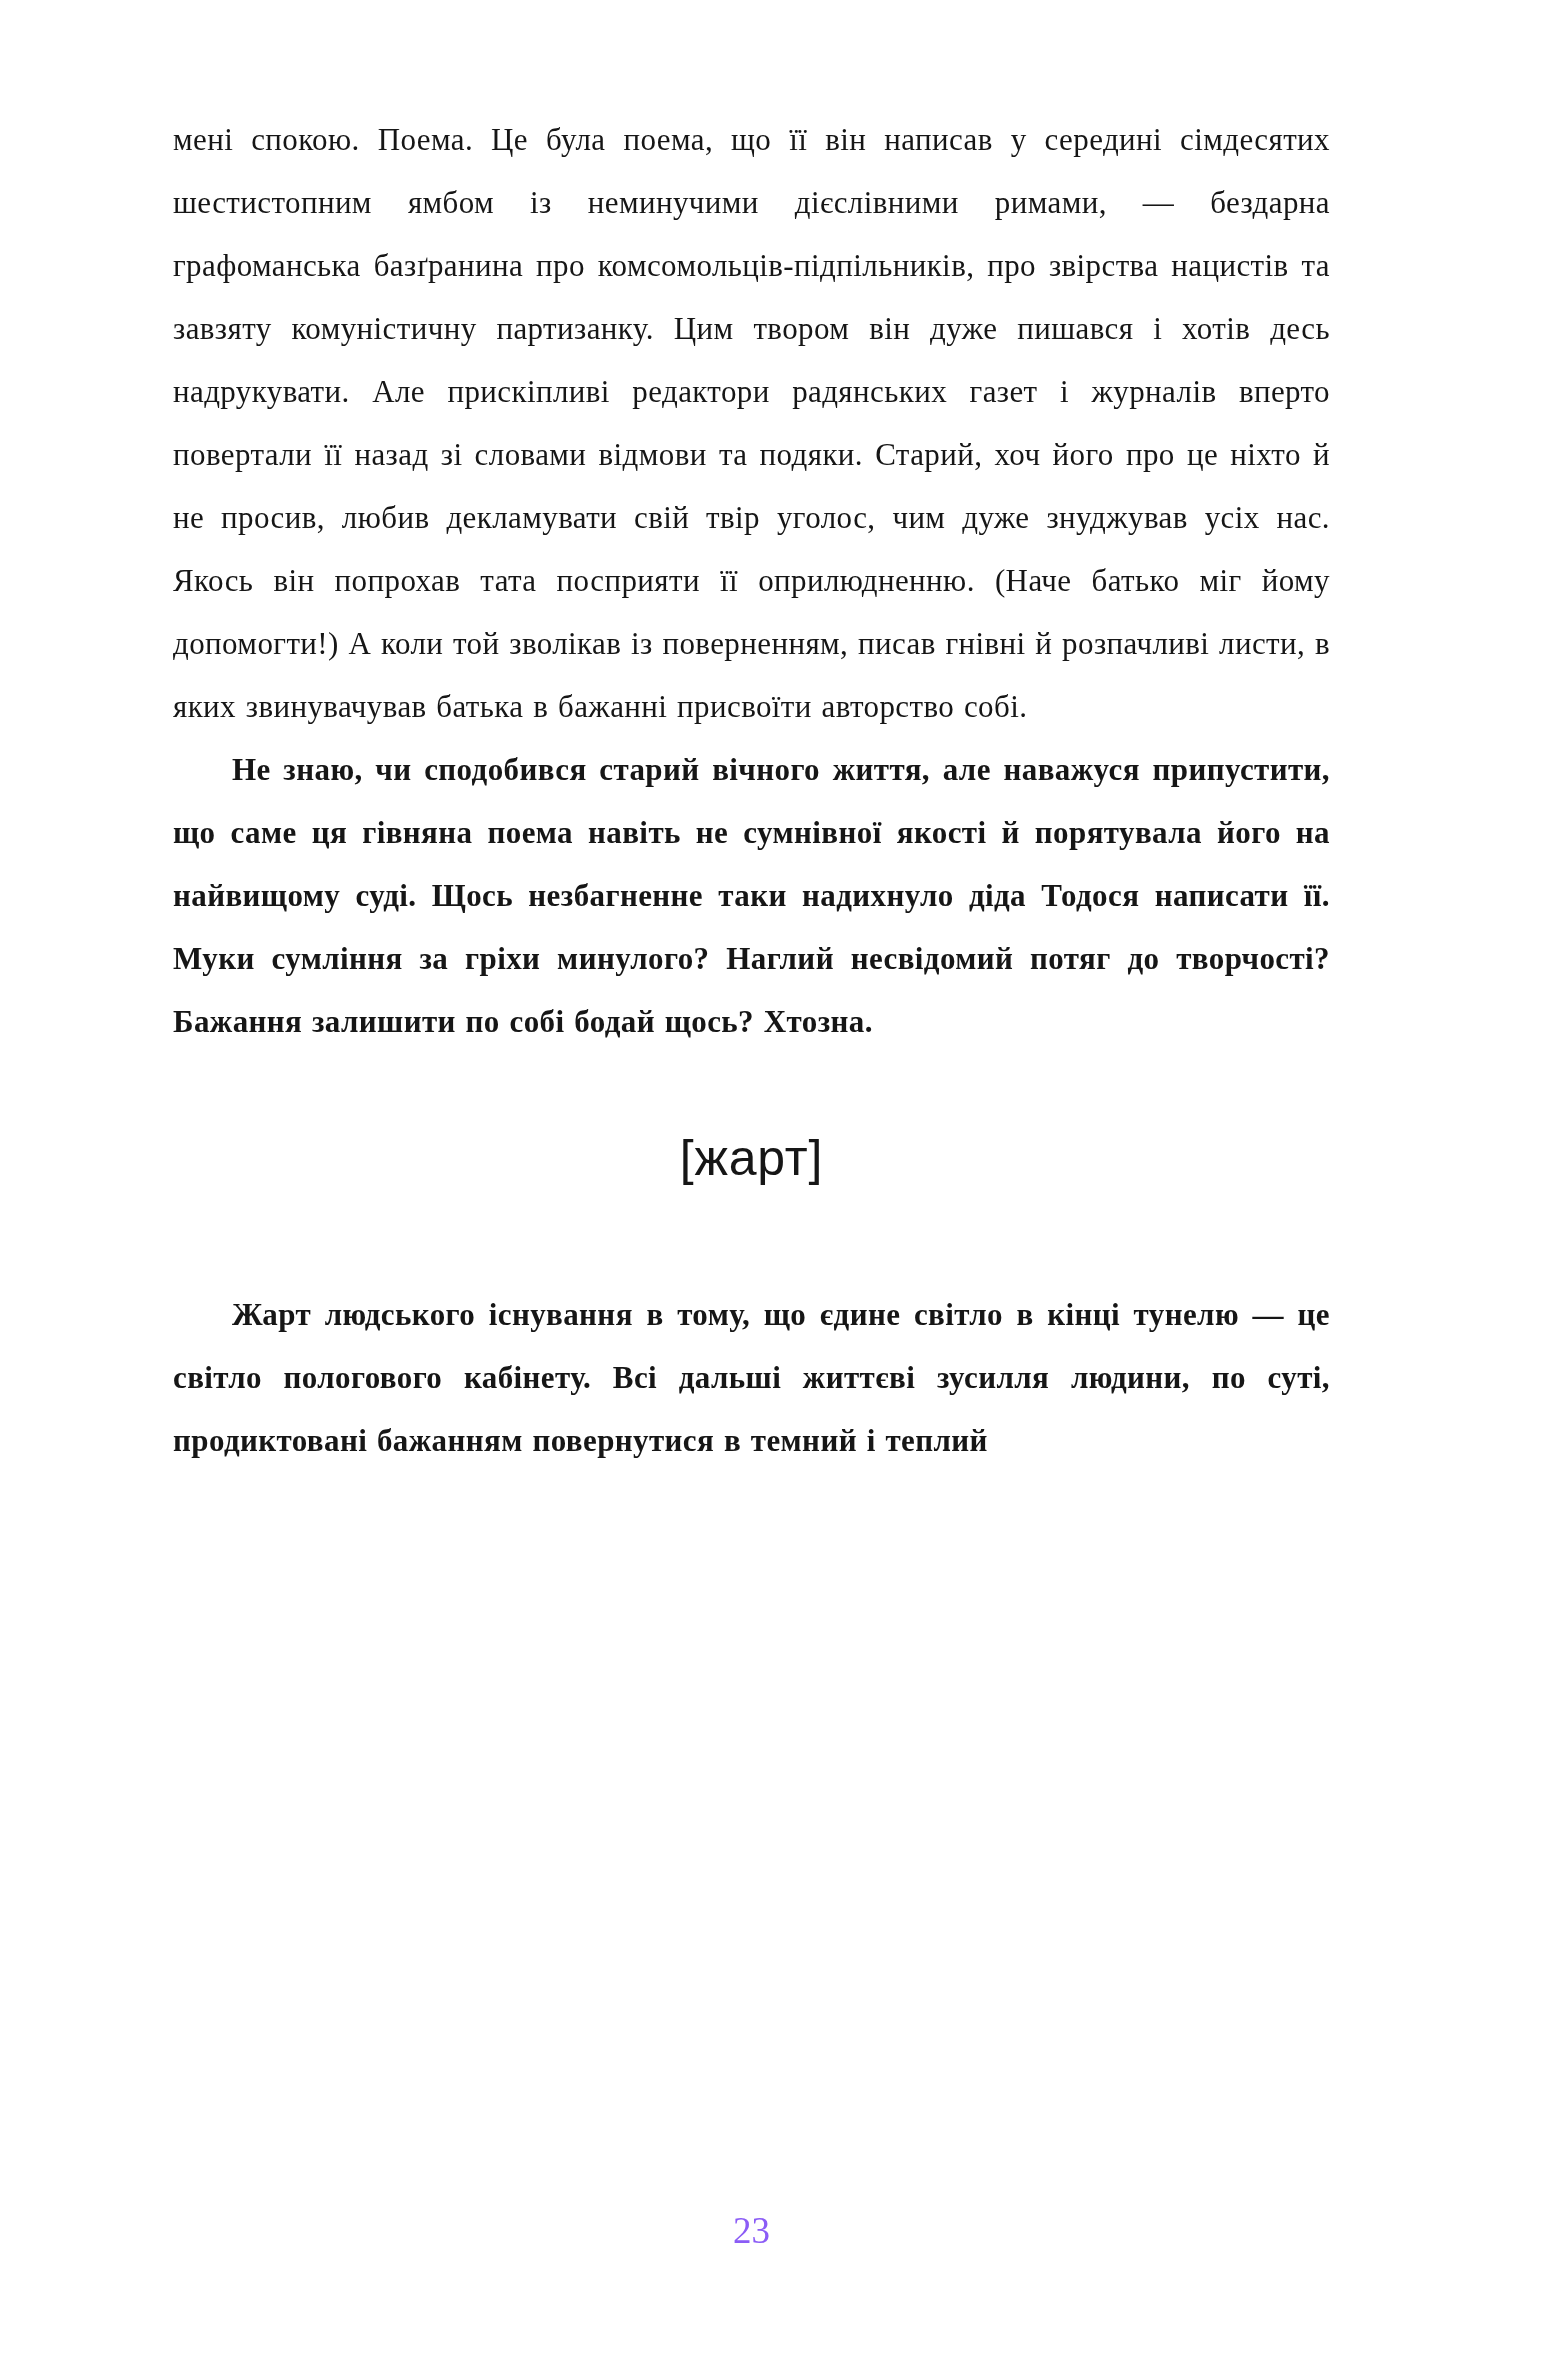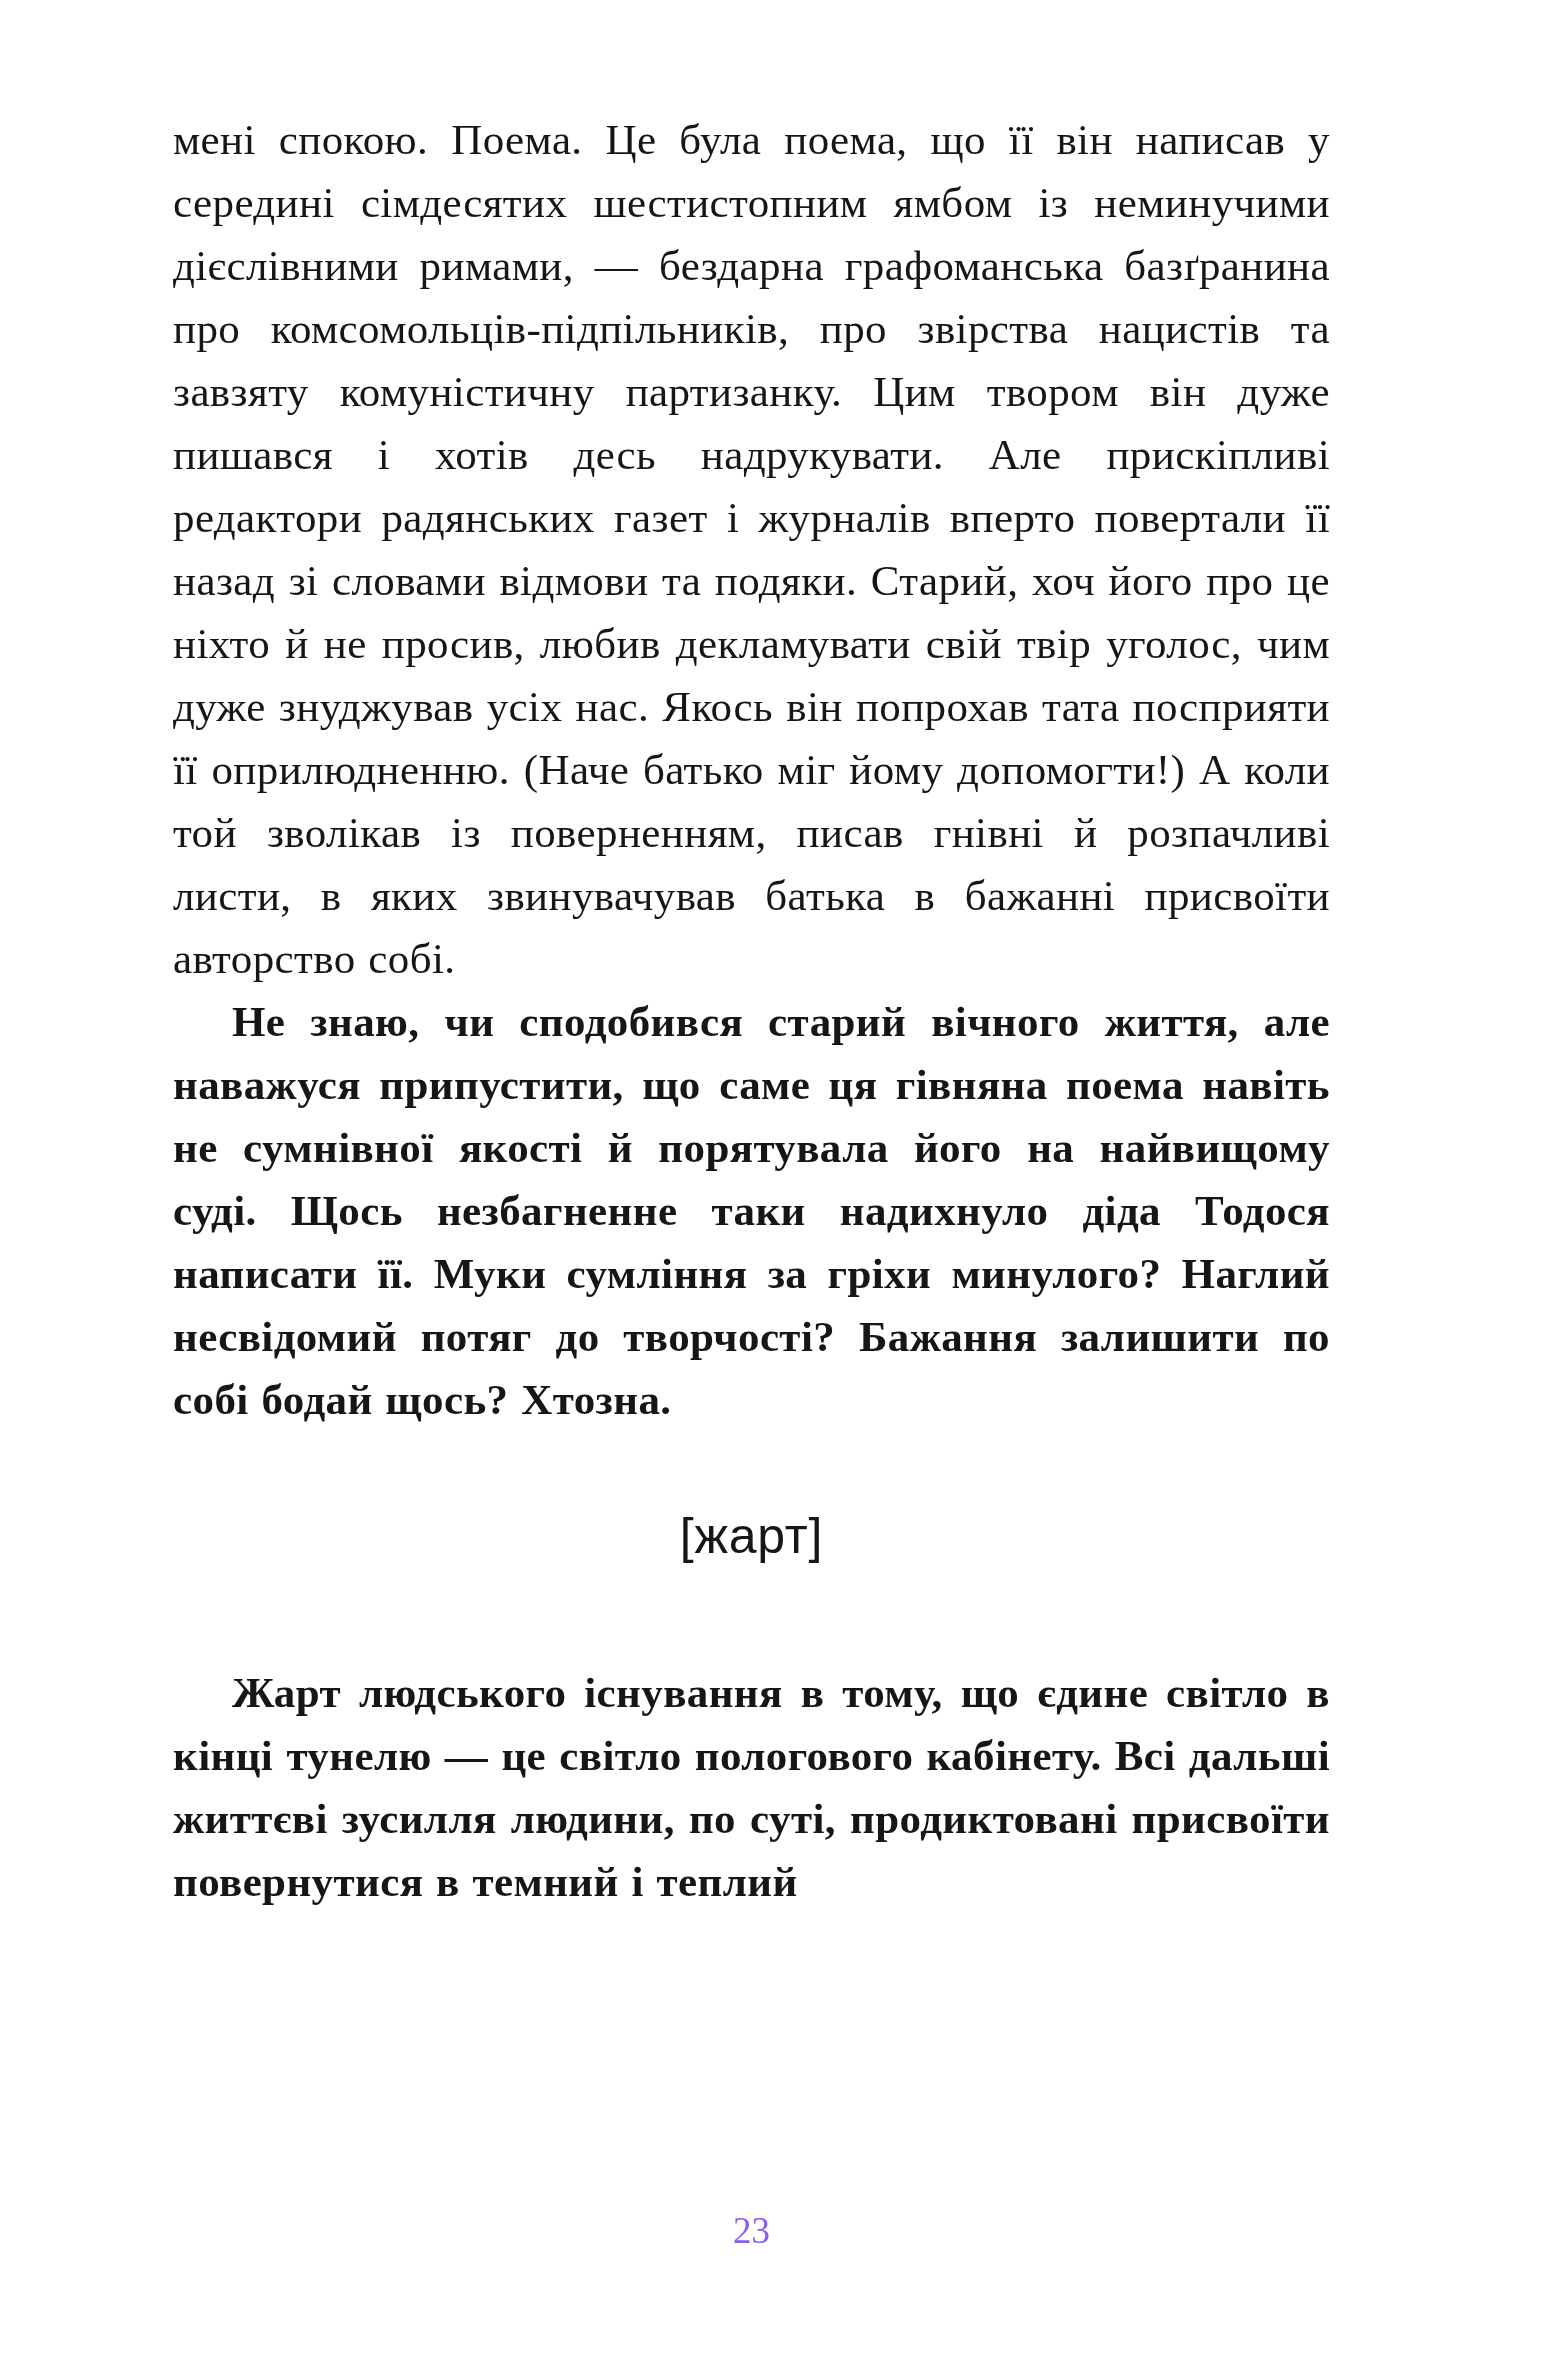--- a/index.html
+++ b/index.html
@@ -19,21 +19,21 @@
   }
 
   .text-block {
     position: absolute;
     left: 173px;
     top: 108px;
     width: 1157px;
   }
 
   .para {
-    font-size: 43px;
+    font-size: 31px;
     line-height: 63px;
     text-align: justify;
     letter-spacing: 0.4px;
     word-spacing: 1.6px;
     color: #161616;
   }
 
   .para.indented {
     text-indent: 59px;
     font-weight: bold;
@@ -68,20 +68,20 @@
 <div class="page">
 
   <div class="text-block">
 
     <p class="para">мені спокою. Поема. Це була поема, що її він написав у середині сімдесятих шестистопним ямбом із неминучими дієслівними римами, — бездарна графоманська базґранина про комсомольців-підпільників, про звірства нацистів та завзяту комуністичну партизанку. Цим твором він дуже пишався і хотів десь надрукувати. Але прискіпливі редактори радянських газет і журналів вперто повертали її назад зі словами відмови та подяки. Старий, хоч його про це ніхто й не просив, любив декламувати свій твір уголос, чим дуже знуджував усіх нас. Якось він попрохав тата посприяти її оприлюдненню. (Наче батько міг йому допомогти!) А коли той зволікав із поверненням, писав гнівні й розпачливі листи, в яких звинувачував батька в бажанні присвоїти авторство собі.</p>
 
     <p class="para indented">Не знаю, чи сподобився старий вічного життя, але наважуся припустити, що саме ця гівняна поема навіть не сумнівної якості й порятувала його на найвищому суді. Щось незбагненне таки надихнуло діда Тодося написати її. Муки сумління за гріхи минулого? Наглий несвідомий потяг до творчості? Бажання залишити по собі бодай щось? Хтозна.</p>
 
     <h2 class="section-heading">[жарт]</h2>
 
-    <p class="para indented">Жарт людського існування в тому, що єдине світло в кінці тунелю — це світло пологового кабінету. Всі дальші життєві зусилля людини, по суті, продиктовані присвоїти повернутися в темний і теплий</p>
+    <p class="para indented">Жарт людського існування в тому, що єдине світло в кінці тунелю — це світло пологового кабінету. Всі дальші життєві зусилля людини, по суті, продиктовані бажанням повернутися в темний і теплий</p>
 
   </div>
 
   <div class="page-number">23</div>
 
 </div>
 
 
 </body></html>

